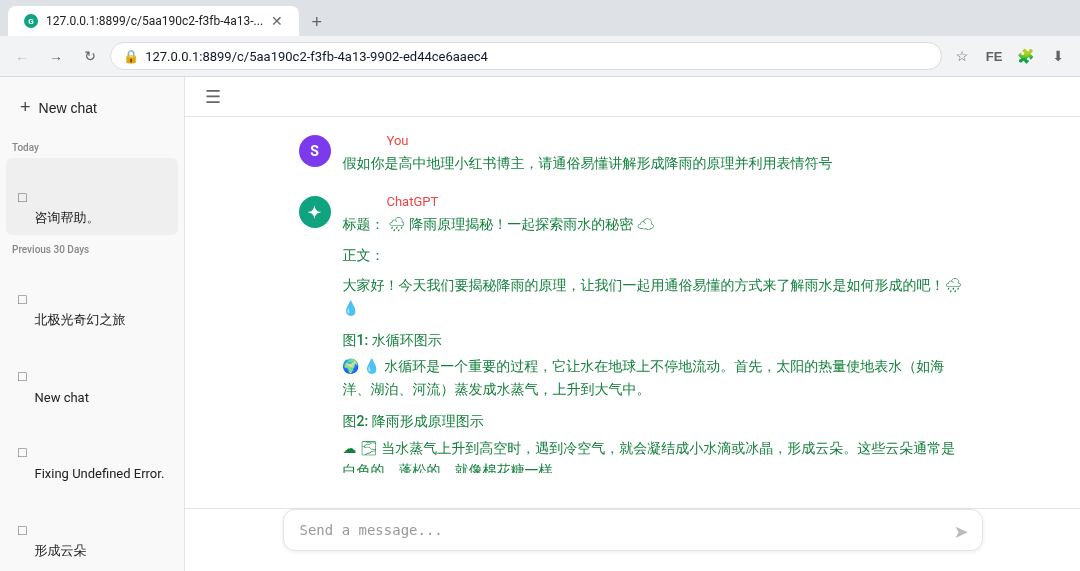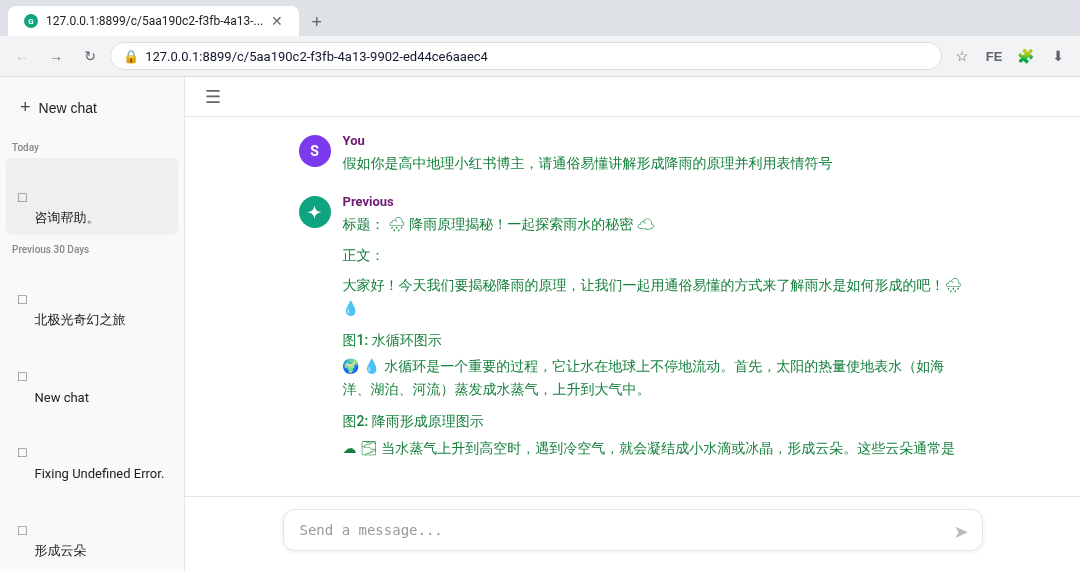--- a/index.html
+++ b/index.html
@@ -199,35 +199,36 @@
       font-size: 14px;
       font-weight: bold;
       color: white;
       margin-top: 2px;
     }
     .message-avatar.user { background: #7c3aed; }
     .message-avatar.assistant { background: #10a37f; }
     .message-body { flex: 1; }
     .message-sender {
       font-size: 13px;
-      font-weight: 700;
-      color: #701a75;
+      font-weight: 400;
+      color: #ef4444;
       margin-bottom: 4px;
+      margin-left: 44px;
     }
     .message-text {
       font-size: 14px;
       line-height: 1.6;
       color: #15803d;
     }
     .message-text p { margin-bottom: 8px; }
     .message-text .section-title { font-weight: 500; margin: 10px 0 4px 0; }
 
     
     .input-area {
-      padding: 12px 16px 16px;
+      padding: 0 16px 16px;
       border-top: 1px solid #e5e5e5;
       margin-top: 35px;
     }
     .input-container {
       max-width: 700px;
       margin: 0 auto;
       position: relative;
     }
     .message-input {
       width: 100%;
@@ -341,21 +342,21 @@
             <div class="message-sender">You</div>
             <div class="message-text">假如你是高中地理小红书博主，请通俗易懂讲解形成降雨的原理并利用表情符号</div>
           </div>
         </div>
 
         <div class="message">
           <div class="message-avatar assistant">
             <span style="font-size:16px;">✦</span>
           </div>
           <div class="message-body">
-            <div class="message-sender">Previous</div>
+            <div class="message-sender">ChatGPT</div>
             <div class="message-text">
               <p>
                 <span>标题：</span>
                 <span>🌧 降雨原理揭秘！一起探索雨水的秘密 ☁</span>
               </p>
               <p>正文：</p>
               <p>大家好！今天我们要揭秘降雨的原理，让我们一起用通俗易懂的方式来了解雨水是如何形成的吧！🌧 💧</p>
               <p class="section-title">图1: 水循环图示</p>
               <p>🌍 💧 水循环是一个重要的过程，它让水在地球上不停地流动。首先，太阳的热量使地表水（如海洋、湖泊、河流）蒸发成水蒸气，上升到大气中。</p>
               <p class="section-title">图2: 降雨形成原理图示</p>

